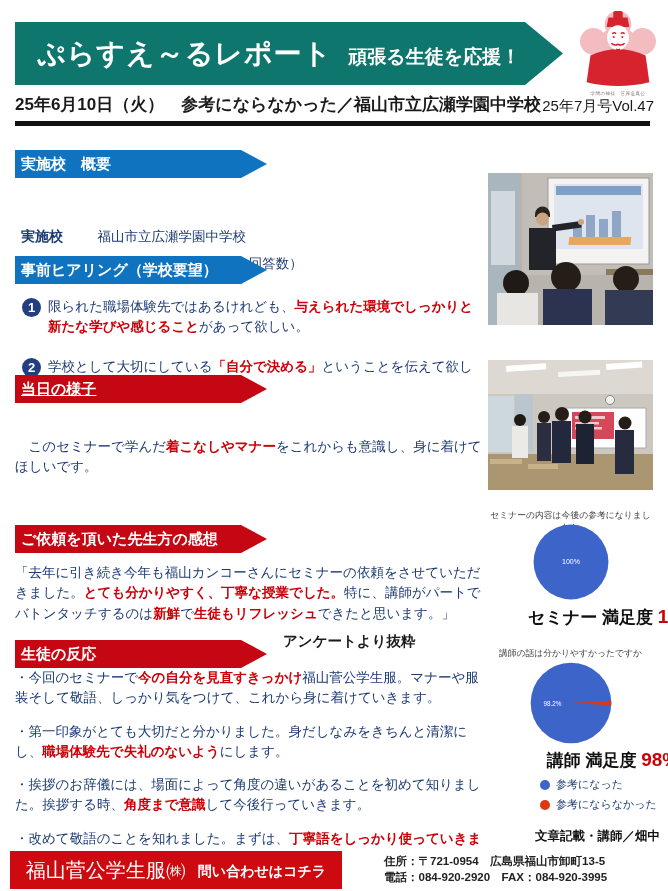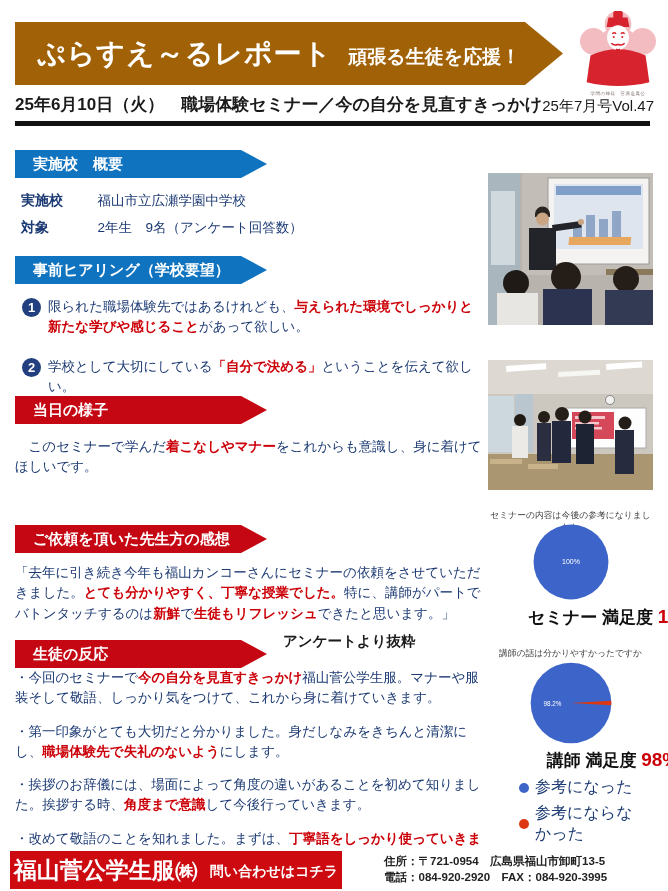--- a/index.html
+++ b/index.html
@@ -1,65 +1,65 @@
 <!DOCTYPE html>
 <html><head>
 <meta charset="utf-8">
 <style>
   html,body{margin:0;padding:0;background:#ffffff;}
   .page{position:relative;width:668px;height:891px;background:#fff;overflow:hidden;
         font-family:"Liberation Sans","DejaVu Sans",sans-serif;color:#1c3a73;}
   .abs{position:absolute;}
 
   
-  .hdr-banner{left:15px;top:22px;width:548px;height:63px;background:#a16207;color:#fff;
+  .hdr-banner{left:15px;top:22px;width:548px;height:63px;background:#0f766e;color:#fff;
     display:flex;align-items:center;padding-left:22px;box-sizing:border-box;
     clip-path:polygon(0 0,calc(100% - 38px) 0,100% 50%,calc(100% - 38px) 100%,0 100%);}
   .hdr-title{font-size:28px;font-weight:bold;letter-spacing:1px;}
   .hdr-tag{font-size:19px;font-weight:bold;margin-left:16px;padding-top:6px;}
   .date-line{left:15px;top:93px;font-size:17px;font-weight:bold;color:#1a1a1a;white-space:nowrap;}
   .issue{right:14px;top:97px;font-size:15px;color:#1a1a1a;}
   .black-rule{left:15px;top:121px;width:635px;height:5px;background:#111;}
   .logo-wrap{left:574px;top:10px;width:88px;text-align:center;}
   .logo-cap{font-size:4.5px;color:#7a6a66;margin-top:1px;letter-spacing:.5px;}
 
   
   .banner{left:15px;height:28px;width:252px;color:#fff;font-weight:bold;font-size:15px;
-    line-height:28px;padding-left:18px;box-sizing:border-box;
+    line-height:28px;padding-left:6px;box-sizing:border-box;
     clip-path:polygon(0 0,calc(100% - 26px) 0,100% 50%,calc(100% - 26px) 100%,0 100%);}
   .banner.blue{background:#0f73bf;}
   .banner.red{background:#c40712;}
   .hl{color:#cc0008;font-weight:bold;}
   .body-txt{font-size:13.5px;line-height:1.5;}
-  .ov-row{left:15px;width:470px;}
+  .ov-row{left:15px;width:470px;margin-top:36px;}
   .ov-label{display:inline-block;width:72px;font-weight:bold;font-size:14px;padding-left:6px;}
   .ov-value{font-size:13.5px;}
   .hear-item{left:22px;width:452px;display:flex;}
   .num-circle{flex:0 0 19px;width:19px;height:19px;border-radius:50%;background:#223f7f;color:#fff;
     font-size:13px;font-weight:bold;text-align:center;line-height:19px;margin:1px 7px 0 0;}
   .note-black{color:#1a1a1a;font-weight:bold;font-size:14.5px;}
   .stu-item{margin-bottom:13px;}
 
   
   .photo{left:488px;width:165px;background:#ccc;}
   .q-cap{left:488px;width:165px;text-align:center;font-size:8.8px;color:#3c3c3c;}
   .pie-wrap{left:488px;width:165px;text-align:center;}
   .pie-cap{left:488px;width:170px;text-align:center;font-size:17px;font-weight:bold;color:#111;white-space:nowrap;margin-left:40px;}
   .pie-cap .hl{font-size:19px;}
-  .legend{left:519px;width:125px;font-size:16px;color:#1c3a73;}
+  .legend{left:540px;width:125px;font-size:11px;color:#1c3a73;}
   .leg-row{display:flex;align-items:center;margin-bottom:5px;}
   .leg-dot{width:10px;height:10px;border-radius:50%;margin-right:6px;flex:0 0 10px;}
   .leg-dot.blue{background:#3d64c9;}
   .leg-dot.red{background:#dc3912;}
   .credit{left:488px;width:172px;text-align:right;font-size:12.5px;font-weight:bold;color:#111;}
 
   
   .foot-box{left:10px;top:851px;width:332px;height:38px;background:#cc0a10;color:#fff;
     display:flex;align-items:center;justify-content:center;cursor:pointer;}
-  .foot-co{font-size:23px;font-weight:bold;}
+  .foot-co{font-size:20px;font-weight:normal;}
   .foot-contact{font-size:14px;font-weight:bold;margin-left:12px;padding-top:4px;}
   .foot-addr{left:352px;top:854px;font-size:11.5px;font-weight:bold;color:#222;line-height:1.35;white-space:nowrap;margin-left:32px;}
 </style>
 </head>
 <body>
 
 <div class="page">
 
   <div class="abs hdr-banner">
     <span class="hdr-title">ぷらすえ～るレポート</span>
@@ -88,21 +88,21 @@
         <path d="M38 35 q3 3 7 1"></path>
           <path d="M52 35 q-3 3-7 1"></path>
         <path d="M43 41 q2 2 4 0"></path>
       </g>
       <circle cx="40.5" cy="28.5" r="1.1" fill="#d6232e"></circle>
         <circle cx="49.5" cy="28.5" r="1.1" fill="#d6232e"></circle>
     </svg>
     <div class="logo-cap">学問の神様　菅原道真公</div>
   </div>
 
-  <div class="abs date-line">25年6月10日（火）　職場体験セミナー／今の自分を見直すきっかけ</div>
+  <div class="abs date-line">25年6月10日（火）　参考にならなかった／福山市立広瀬学園中学校</div>
   <div class="abs issue">25年7月号Vol.47</div>
   <div class="abs black-rule"></div>
 
   <div class="abs banner blue" style="top:150px;">実施校　概要</div>
   <div class="abs ov-row" style="top:191px;">
     <span class="ov-label">実施校</span>
     <span class="ov-value">福山市立広瀬学園中学校</span>
   </div>
   <div class="abs ov-row" style="top:218px;">
     <span class="ov-label">対象</span>
@@ -112,21 +112,21 @@
   <div class="abs banner blue" style="top:256px;">事前ヒアリング（学校要望）</div>
   <div class="abs hear-item body-txt" style="top:297px;">
     <span class="num-circle">1</span>
     <span><span>限られた職場体験先ではあるけれども、</span><span class="hl">与えられた環境でしっかりと新たな学びや感じること</span><span>があって欲しい。</span></span>
   </div>
   <div class="abs hear-item body-txt" style="top:357px;">
     <span class="num-circle">2</span>
     <span><span>学校として大切にしている</span><span class="hl">「自分で決める」</span><span>ということを伝えて欲しい。</span></span>
   </div>
 
-  <div class="abs banner red" style="top:396px;">当日の様子</div>
+  <div class="abs banner red" style="top:375px;text-decoration:underline;">当日の様子</div>
   <div class="abs body-txt" style="left:15px;top:437px;width:468px;">
     <div><span>　このセミナーで学んだ</span><span class="hl">着こなしやマナー</span><span>をこれからも意識し、身に着けてほしいです。</span></div>
   </div>
 
   <div class="abs banner red" style="top:525px;">ご依頼を頂いた先生方の感想</div>
   <div class="abs body-txt" style="left:15px;top:563px;width:468px;"><span>「去年に引き続き今年も福山カンコーさんにセミナーの依頼をさせていただきました。</span><span class="hl">とても分かりやすく、丁寧な授業でした。</span><span>特に、講師がパートでバトンタッチするのは</span><span class="hl">新鮮</span><span>で</span><span class="hl">生徒もリフレッシュ</span><span>できたと思います。」</span></div>
 
   <div class="abs banner red" style="top:640px;">生徒の反応</div>
   <div class="abs note-black" style="left:283px;top:632px;">アンケートより抜粋</div>
   <div class="abs body-txt" style="left:15px;top:668px;width:468px;">
@@ -224,20 +224,21 @@
     <div class="leg-row">
       <span class="leg-dot blue"></span>
       <span>参考になった</span>
     </div>
     <div class="leg-row">
       <span class="leg-dot red"></span>
       <span>参考にならなかった</span>
     </div>
   </div>
 
+  <div class="abs credit" style="top:828px;">文章記載・講師／畑中</div>
 
   <div class="abs foot-box">
     <span class="foot-co">福山菅公学生服㈱</span>
     <span class="foot-contact">問い合わせはコチラ</span>
   </div>
   <div class="abs foot-addr">
     <div>住所：〒721-0954　広島県福山市卸町13-5</div>
     <div>電話：084-920-2920　FAX：084-920-3995</div>
   </div>
 

